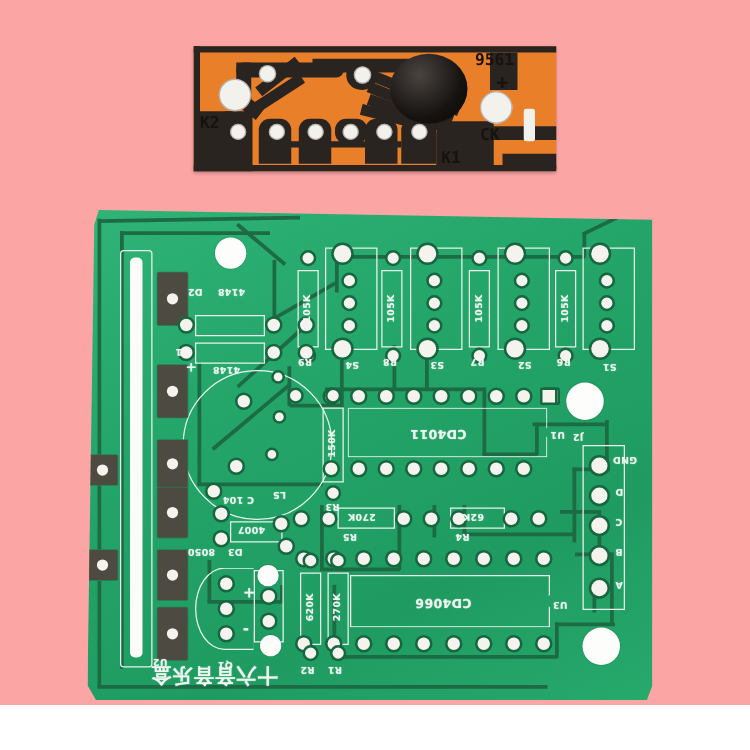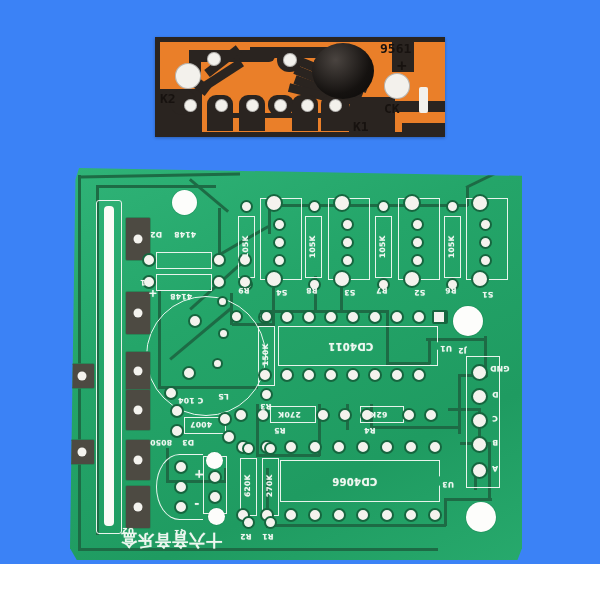--- a/index.html
+++ b/index.html
@@ -1,18 +1,18 @@
 <!DOCTYPE html>
 <html><head>
 <meta charset="utf-8">
 <style>
   html,body{margin:0;padding:0;background:#ffffff;}
   body{width:600px;height:600px;overflow:hidden;
        font-family:"DejaVu Sans","Liberation Sans",sans-serif;}
-  #stage{position:relative;width:600px;height:564px;background:#3b82f6;}
+  #stage{position:relative;width:600px;height:564px;background:#fca5a5;}
 
   
   .abs{position:absolute;}
   .silk{position:absolute;color:#eef7f0;font-size:7.5px;font-weight:bold;
         letter-spacing:.3px;line-height:1;white-space:nowrap;
         text-shadow:0 0 1px rgba(255,255,255,.55);}
   .silk.flip{transform:rotate(180deg);transform-origin:center;}
   .silk.vert{transform:rotate(-90deg);transform-origin:center;}
   .silkbox{position:absolute;border:1.1px solid #e8f4ec;box-sizing:border-box;}
   .trace{position:absolute;background:#1d6b45;}

